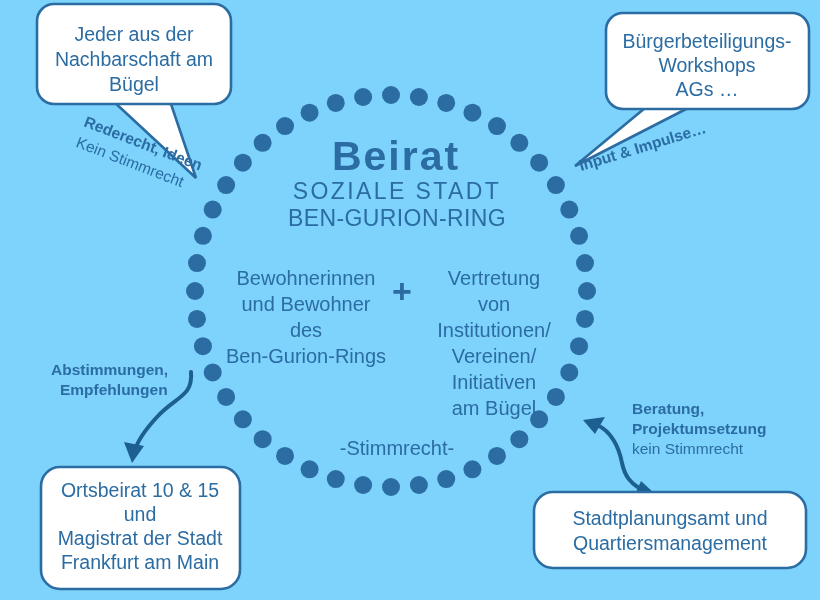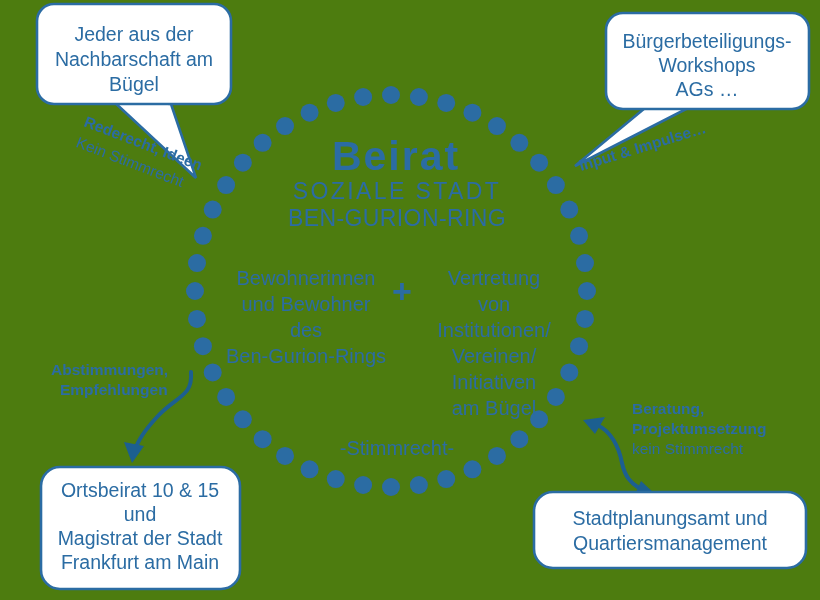--- a/index.html
+++ b/index.html
@@ -7,21 +7,21 @@
     padding: 0;
     background: #ffffff;
   }
   body {
     font-family: "Liberation Sans", sans-serif;
   }
   #stage {
     position: relative;
     width: 820px;
     height: 600px;
-    background: #4d7c0f;
+    background: #7dd3fc;
     overflow: hidden;
   }
   svg.layer {
     position: absolute;
     left: 0;
     top: 0;
     width: 820px;
     height: 600px;
   }
   .node-text {

